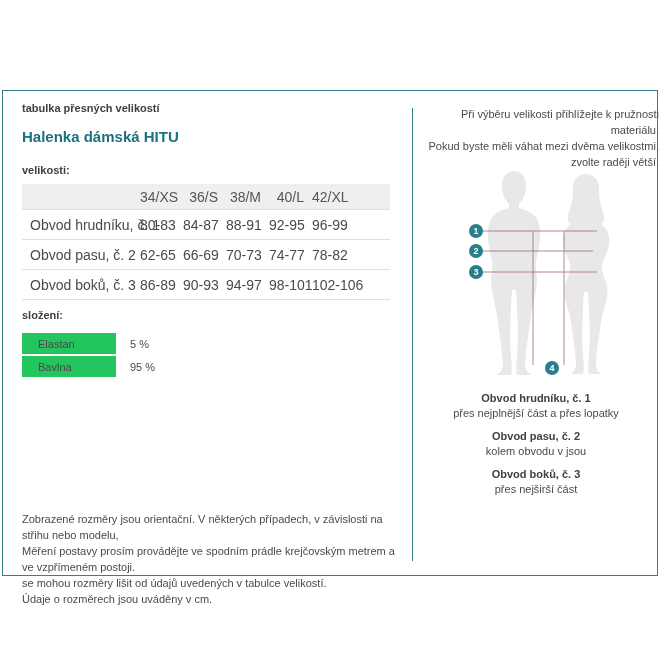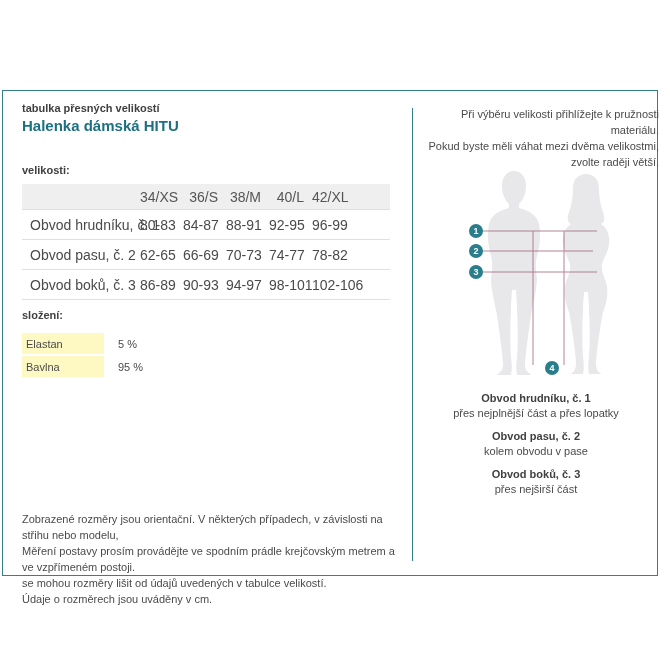--- a/index.html
+++ b/index.html
@@ -18,21 +18,21 @@
     position:absolute; left:409px; top:17px; width:1px; height:453px;
     background:#357f8d;
   }
 
   
   .eyebrow {
     position:absolute; left:19px; top:11px;
     font-weight:bold; color:#3f3f3f; font-size:11px;
   }
   .page-title {
-    position:absolute; left:19px; top:26px;
+    position:absolute; left:19px; top:37px;
     font-weight:bold; color:#1b7180; font-size:15px;
   }
   .section-label { position:absolute; font-weight:bold; color:#3f3f3f; font-size:11px; }
   .sizes-label   { left:19px; top:73px; }
   .comp-label    { left:19px; top:218px; }
 
   table.size-table {
     position:absolute; left:19px; top:93px; width:368px;
     border-collapse:collapse; table-layout:fixed;
     font-size:14px; color:#4a4a4a;
@@ -52,21 +52,21 @@
     height:29px; border-bottom:1px solid #e0e0e0;
   }
   table.size-table .row-label { text-align:left; padding:0 0 0 8px; color:#4a4a4a; }
 
   table.comp-table {
     position:absolute; left:19px; top:240px;
     border-collapse:separate; border-spacing:0 2px; font-size:11px;
   }
   table.comp-table td { height:21px; vertical-align:middle; }
   table.comp-table td.mat {
-    width:78px; background:#fef9c3; padding:0 0 0 4px;
+    width:78px; background:#22c55e; padding:0 0 0 16px;
   }
   table.comp-table td.pct { padding:0 0 0 14px; min-width:60px; }
 
   .disclaimer {
     position:absolute; left:19px; top:420px; width:380px;
     font-size:11px; line-height:16px; color:#4a4a4a;
   }
 
   
   .intro {
@@ -268,21 +268,21 @@
       <div class="marker m4">4</div>
     </div>
 
     <div class="legend">
       <div class="item">
         <div class="item-title">Obvod hrudníku, č. 1</div>
         <div class="item-desc">přes nejplnější část a přes lopatky</div>
       </div>
       <div class="item">
         <div class="item-title">Obvod pasu, č. 2</div>
-        <div class="item-desc">kolem obvodu v pase</div>
+        <div class="item-desc">kolem obvodu v jsou</div>
       </div>
       <div class="item">
         <div class="item-title">Obvod boků, č. 3</div>
         <div class="item-desc">přes nejširší část</div>
       </div>
     </div>
 
   </div>
 </div>
 

